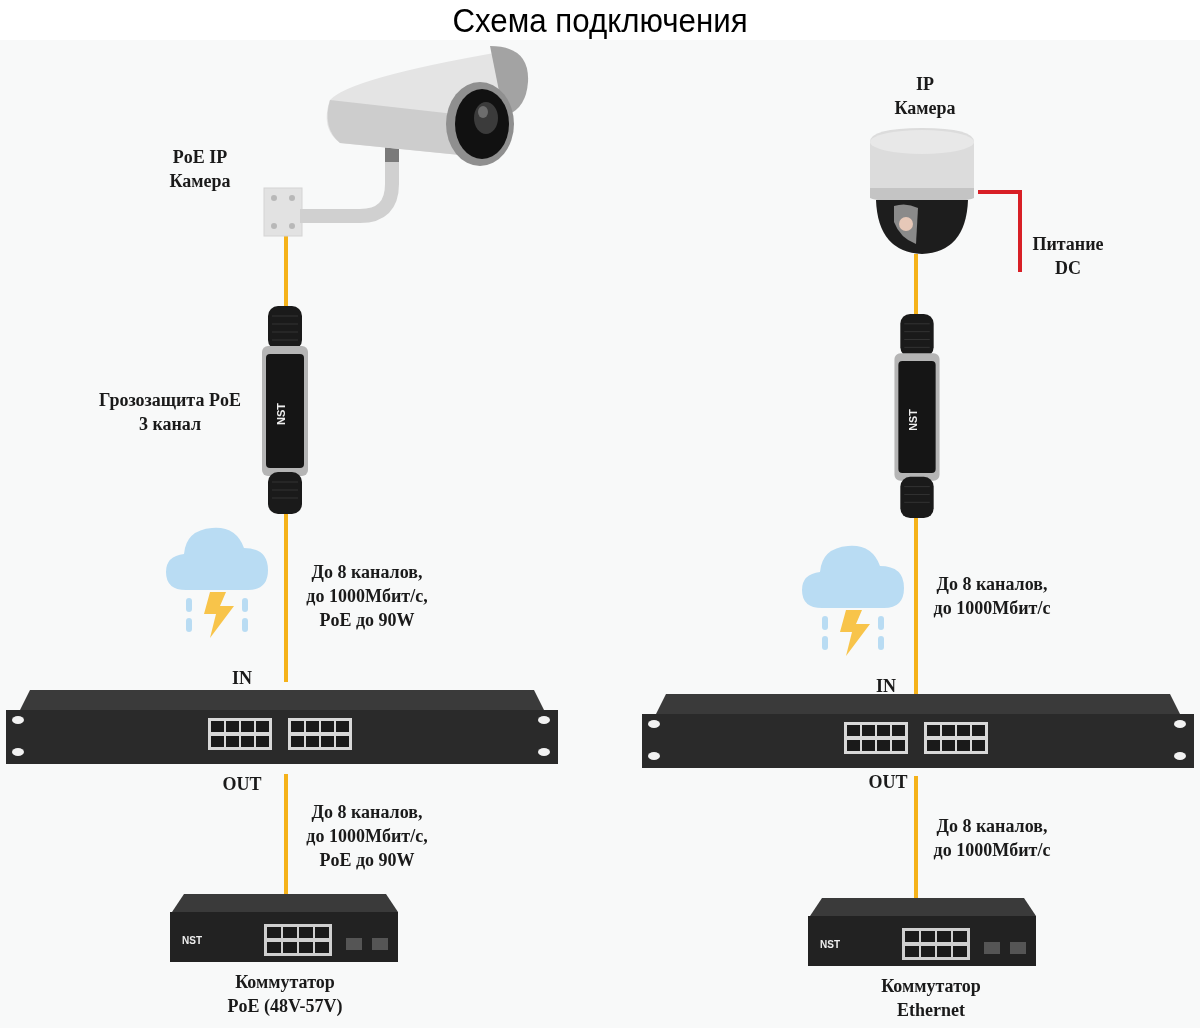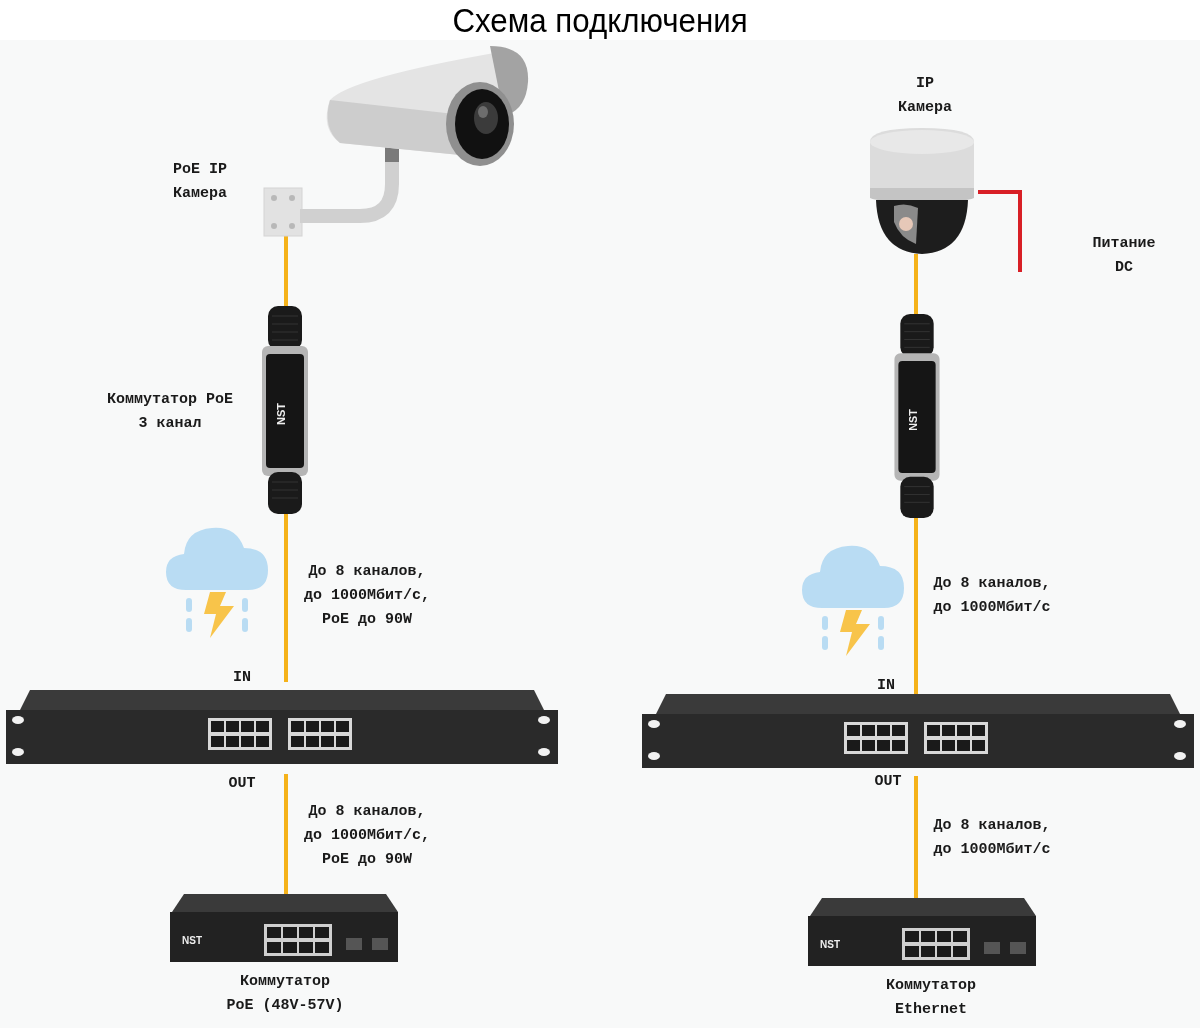--- a/index.html
+++ b/index.html
@@ -12,22 +12,22 @@
     position: absolute; left: 0; top: 40px; width: 1200px; height: 988px;
     background: #f8f9f9;
   }
   .title {
     position: absolute; left: 0; top: 0; width: 1200px; height: 40px;
     text-align: center; font-family: "Liberation Sans", sans-serif;
     font-size: 34px; line-height: 40px; color: #000;
     transform: scaleX(0.92);
   }
   .lbl {
-    position: absolute; font-family: Liberation Mono, monospace; font-weight: bold;
-    color: #1a1a1a; font-size: 15px; line-height: 24px; text-align: center;
+    position: absolute; font-family: Liberation Serif, serif; font-weight: bold;
+    color: #1a1a1a; font-size: 18px; line-height: 24px; text-align: center;
     white-space: nowrap;
   }
   .lbl span { display: block; }
   .cable { position: absolute; background: #f5b21a; width: 4px; }
   .red { position: absolute; background: #d81f26; }
   svg { position: absolute; overflow: visible; }
 </style>
 </head>
 <body>
 
@@ -47,21 +47,21 @@
   <path d="M40 178 L100 178 Q132 178 132 146 L132 122" fill="none" stroke="#d0d0d0" stroke-width="14"></path>
   <rect x="125" y="108" width="14" height="16" fill="#7a7a7a"></rect>
   <path d="M70 62 Q90 40 240 14 Q262 14 262 40 Q262 70 230 80 L230 120 L80 105 Q60 90 70 62 Z" fill="#e4e4e4"></path>
   <path d="M70 62 Q62 90 80 105 L230 120 L230 80 Z" fill="#cdcdcd"></path>
   <path d="M230 8 Q270 8 268 44 Q266 72 244 78 Z" fill="#a3a3a3"></path>
   <ellipse cx="220" cy="86" rx="34" ry="42" fill="#8f8f8f"></ellipse>
   <ellipse cx="222" cy="86" rx="27" ry="35" fill="#111"></ellipse>
   <ellipse cx="226" cy="80" rx="12" ry="16" fill="#3b3b3b"></ellipse>
   <ellipse cx="223" cy="74" rx="5" ry="6" fill="#6d6d6d"></ellipse>
 </svg>
-<div class="lbl" style="left:150px; top:158px; width:100px;">
+<div class="lbl" style="left:150px; top:145px; width:100px;">
   <span>PoE IP</span>
   <span>Камера</span>
 </div>
 
 <svg style="left:258px; top:306px;" width="54" height="208" viewBox="0 0 54 208">
   <rect x="10" y="0" width="34" height="44" rx="10" fill="#1a1a1a"></rect>
   <g stroke="#333" stroke-width="1">
       <line x1="14" y1="10" x2="40" y2="10"></line>
       <line x1="14" y1="18" x2="40" y2="18"></line>
       <line x1="14" y1="26" x2="40" y2="26"></line>
@@ -71,21 +71,21 @@
   <rect x="8" y="48" width="38" height="114" rx="4" fill="#151515"></rect>
   <text x="27" y="108" fill="#eee" font-family="Liberation Sans, sans-serif" font-weight="bold" font-size="11" text-anchor="middle" transform="rotate(-90 27 108)">NST</text>
   <rect x="10" y="166" width="34" height="42" rx="10" fill="#1a1a1a"></rect>
   <g stroke="#333" stroke-width="1">
       <line x1="14" y1="176" x2="40" y2="176"></line>
       <line x1="14" y1="184" x2="40" y2="184"></line>
       <line x1="14" y1="192" x2="40" y2="192"></line>
     </g>
 </svg>
 <div class="lbl" style="left:90px; top:388px; width:160px;">
-  <span>Коммутатор PoE</span>
+  <span>Грозозащита PoE</span>
   <span>3 канал</span>
 </div>
 
 <svg style="left:164px; top:520px;" width="110" height="120" viewBox="0 0 110 120">
   <path d="M22 70 Q2 70 2 52 Q2 36 20 34 Q22 10 48 8 Q72 6 80 28 Q104 28 104 50 Q104 70 84 70 Z" fill="#b9dcf3"></path>
   <g fill="#b9dcf3">
       <rect x="22" y="78" width="6" height="14" rx="3"></rect>
       <rect x="22" y="98" width="6" height="14" rx="3"></rect>
   <rect x="78" y="78" width="6" height="14" rx="3"></rect>
       <rect x="78" y="98" width="6" height="14" rx="3"></rect>
@@ -174,21 +174,21 @@
 <svg style="left:866px; top:128px;" width="112" height="130" viewBox="0 0 112 130">
   <path d="M4 14 Q4 0 56 0 Q108 0 108 14 L108 66 L4 66 Z" fill="#dcdcdc"></path>
   <ellipse cx="56" cy="14" rx="52" ry="12" fill="#e8e8e8"></ellipse>
   <path d="M4 60 L108 60 L108 70 Q100 74 56 74 Q12 74 4 70 Z" fill="#c4c4c4"></path>
   <path d="M10 72 Q12 124 56 126 Q100 124 102 72 Z" fill="#1d1d1d"></path>
   <path d="M28 78 Q40 74 52 80 L50 116 Q34 110 28 94 Z" fill="#8a8a8a"></path>
   <circle cx="40" cy="96" r="7" fill="#e6c8b8"></circle>
 </svg>
 <div class="red" style="left:978px; top:190px; width:44px; height:4px;"></div>
 <div class="red" style="left:1018px; top:190px; width:4px; height:82px;"></div>
-<div class="lbl" style="left:1076px; top:232px; width:96px;">
+<div class="lbl" style="left:1020px; top:232px; width:96px;">
   <span>Питание</span>
   <span>DC</span>
 </div>
 
 <svg style="left:890px; top:314px;" width="54" height="204" viewBox="0 0 54 208">
   <rect x="10" y="0" width="34" height="44" rx="10" fill="#1a1a1a"></rect>
   <g stroke="#333" stroke-width="1">
       <line x1="14" y1="10" x2="40" y2="10"></line>
       <line x1="14" y1="18" x2="40" y2="18"></line>
       <line x1="14" y1="26" x2="40" y2="26"></line>

